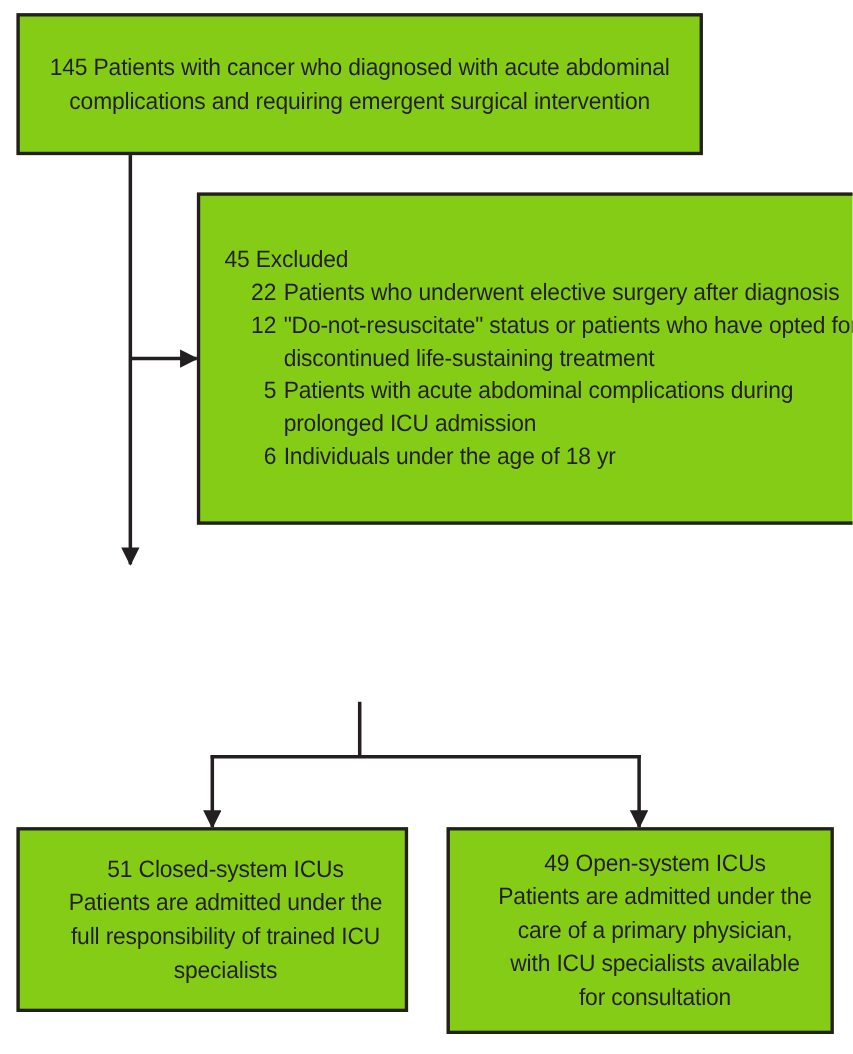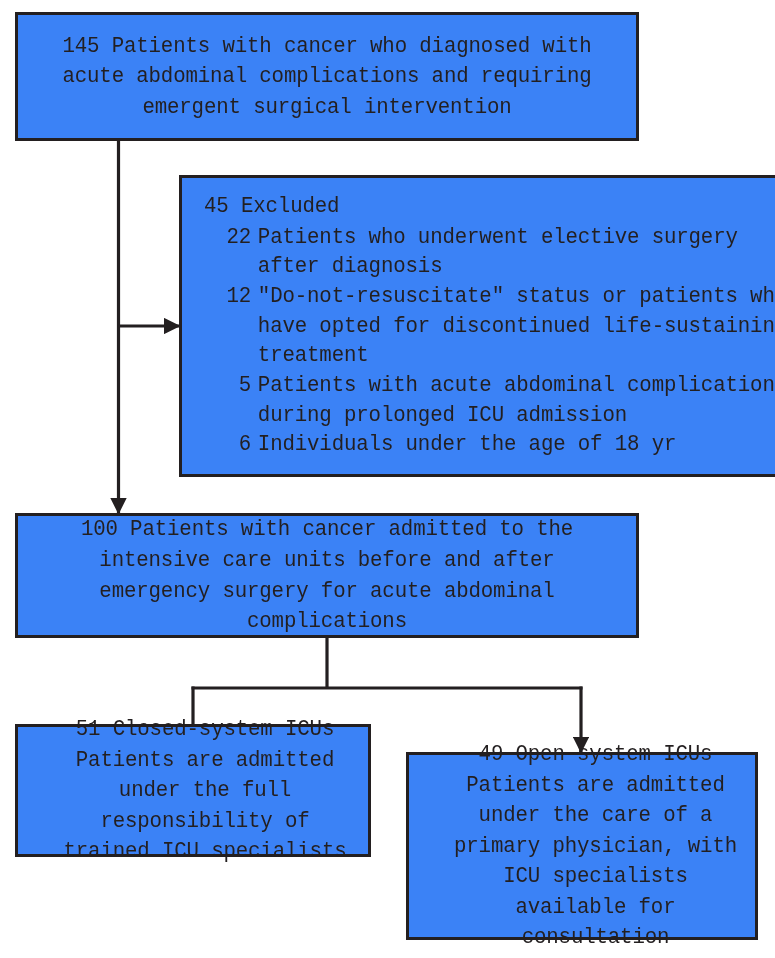--- a/index.html
+++ b/index.html
@@ -18,45 +18,44 @@
   #flow {
     position: absolute;
     left: 0; top: 0;
     width: 775px;
     height: 958px;
   }
   .box {
     position: absolute;
     box-sizing: border-box;
     border: 3px solid #231f20;
-    background: #3b82f6;
+    background: #84cc16;
     display: flex;
     align-items: center;
     justify-content: center;
-    font-family: Liberation Mono, monospace;
   }
   .box-inner {
     width: 100%;
     padding: 0 10px;
     box-sizing: border-box;
   }
   .ctext {
     text-align: center;
     font-size: 21.5px;
     line-height: 1.42;
     letter-spacing: -0.15px;
     transform: scaleX(0.965);
     transform-origin: center center;
     white-space: pre-line;
   }
   
   #box-enrolled  { left: 15px;  top: 12px;  width: 624px; height: 129px; }
   #box-excluded  { left: 179px; top: 175px; width: 656px; height: 302px; }
   #box-included  { left: 15px;  top: 513px; width: 624px; height: 125px; }
-  #box-closed    { left: 15px;  top: 724px; width: 356px; height: 133px; padding-left: 24px; }
+  #box-closed    { left: 15px;  top: 752px; width: 356px; height: 168px; padding-left: 24px; }
   #box-open      { left: 406px; top: 752px; width: 352px; height: 188px; padding-left: 27px; }
 
   
   #box-excluded .box-inner { padding: 0 0 0 22px; }
   .excl-head {
     font-size: 21.5px;
     line-height: 1.38;
     letter-spacing: -0.15px;
     transform: scaleX(0.965);
     transform-origin: left center;
@@ -139,25 +138,20 @@
         <span class="excl-text">Patients with acute abdominal complications during prolonged ICU admission</span>
       </div>
 
       <div class="excl-item">
         <span class="excl-num">6</span>
         <span class="excl-text">Individuals under the age of 18 yr</span>
       </div>
     </div>
   </div>
 
-  <div class="box" id="box-included">
-    <div class="box-inner">
-      <div class="ctext">100 Patients with cancer admitted to the intensive care units before and after emergency surgery for acute abdominal complications</div>
-    </div>
-  </div>
 
   <div class="box" id="box-closed">
     <div class="box-inner">
       <div class="ctext">51 Closed-system ICUs
 Patients are admitted under the full responsibility of trained ICU specialists</div>
     </div>
   </div>
 
   <div class="box" id="box-open">
     <div class="box-inner">

